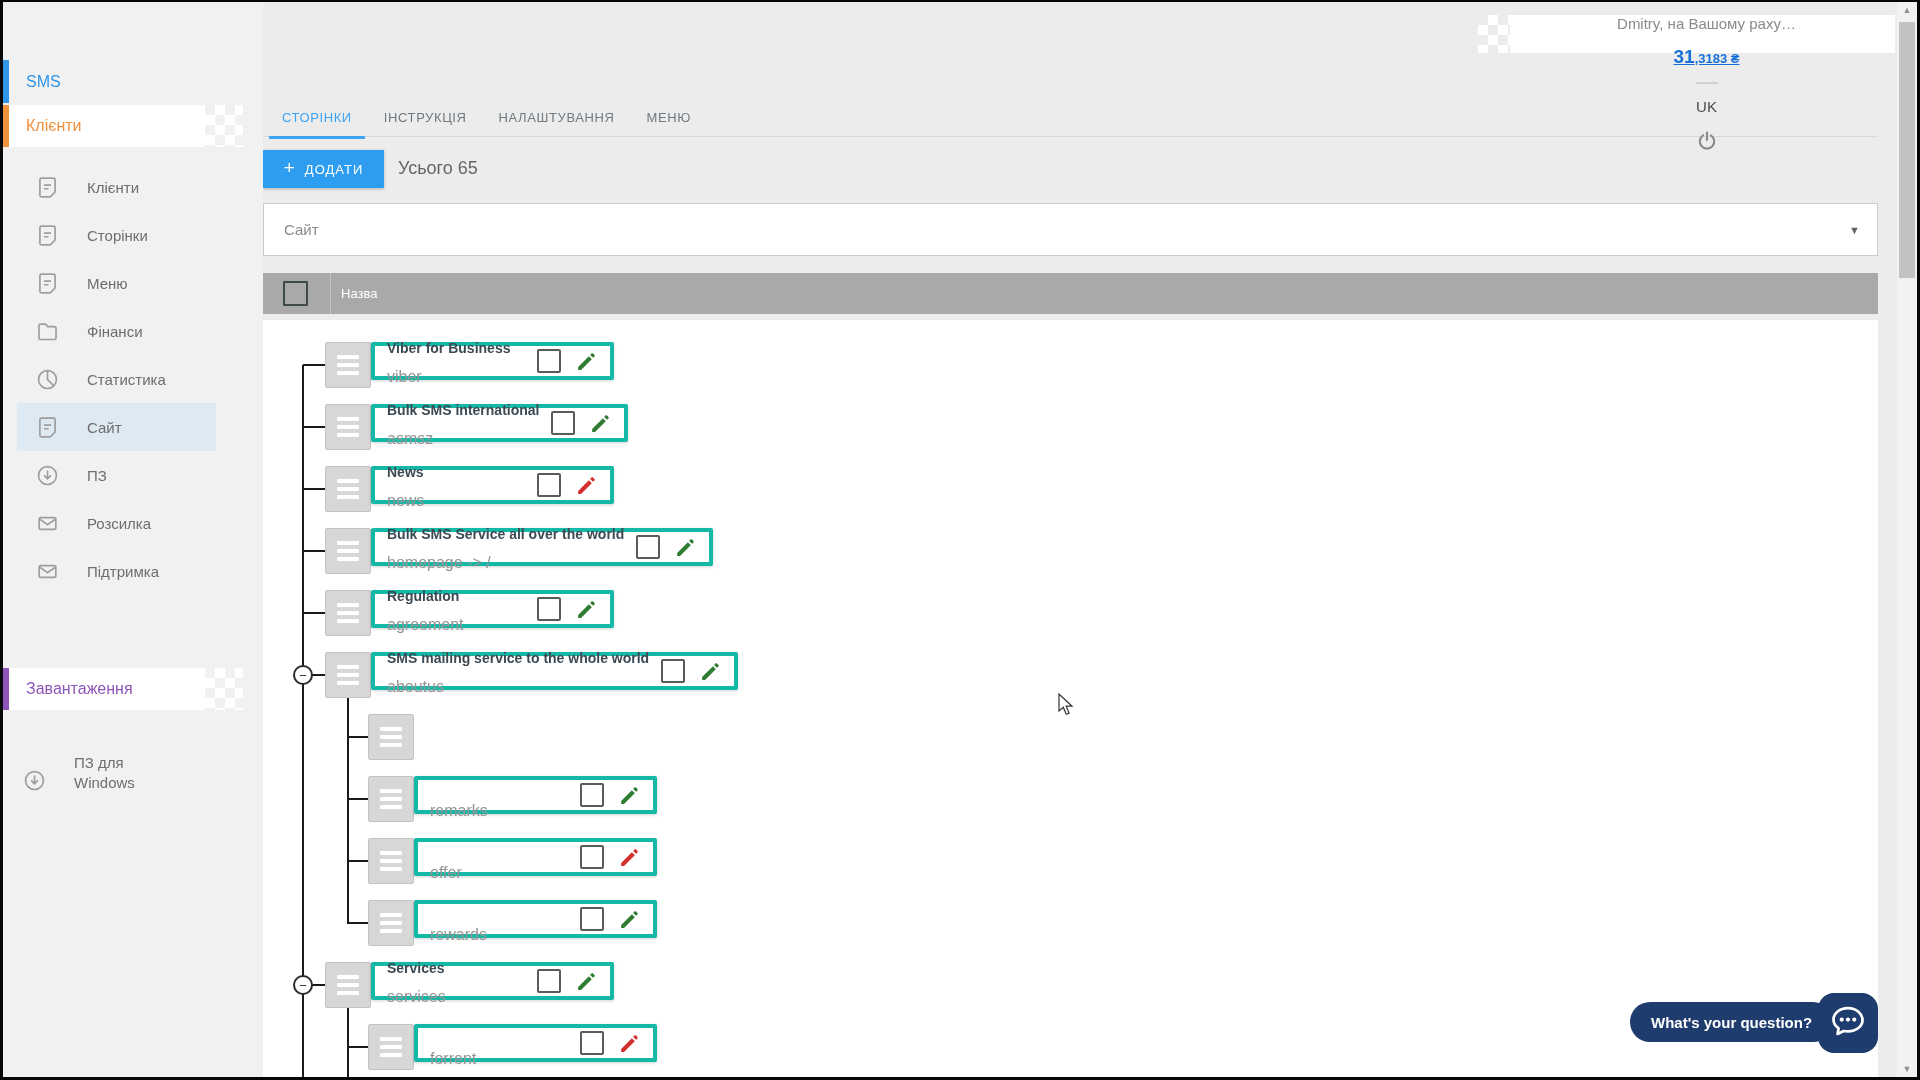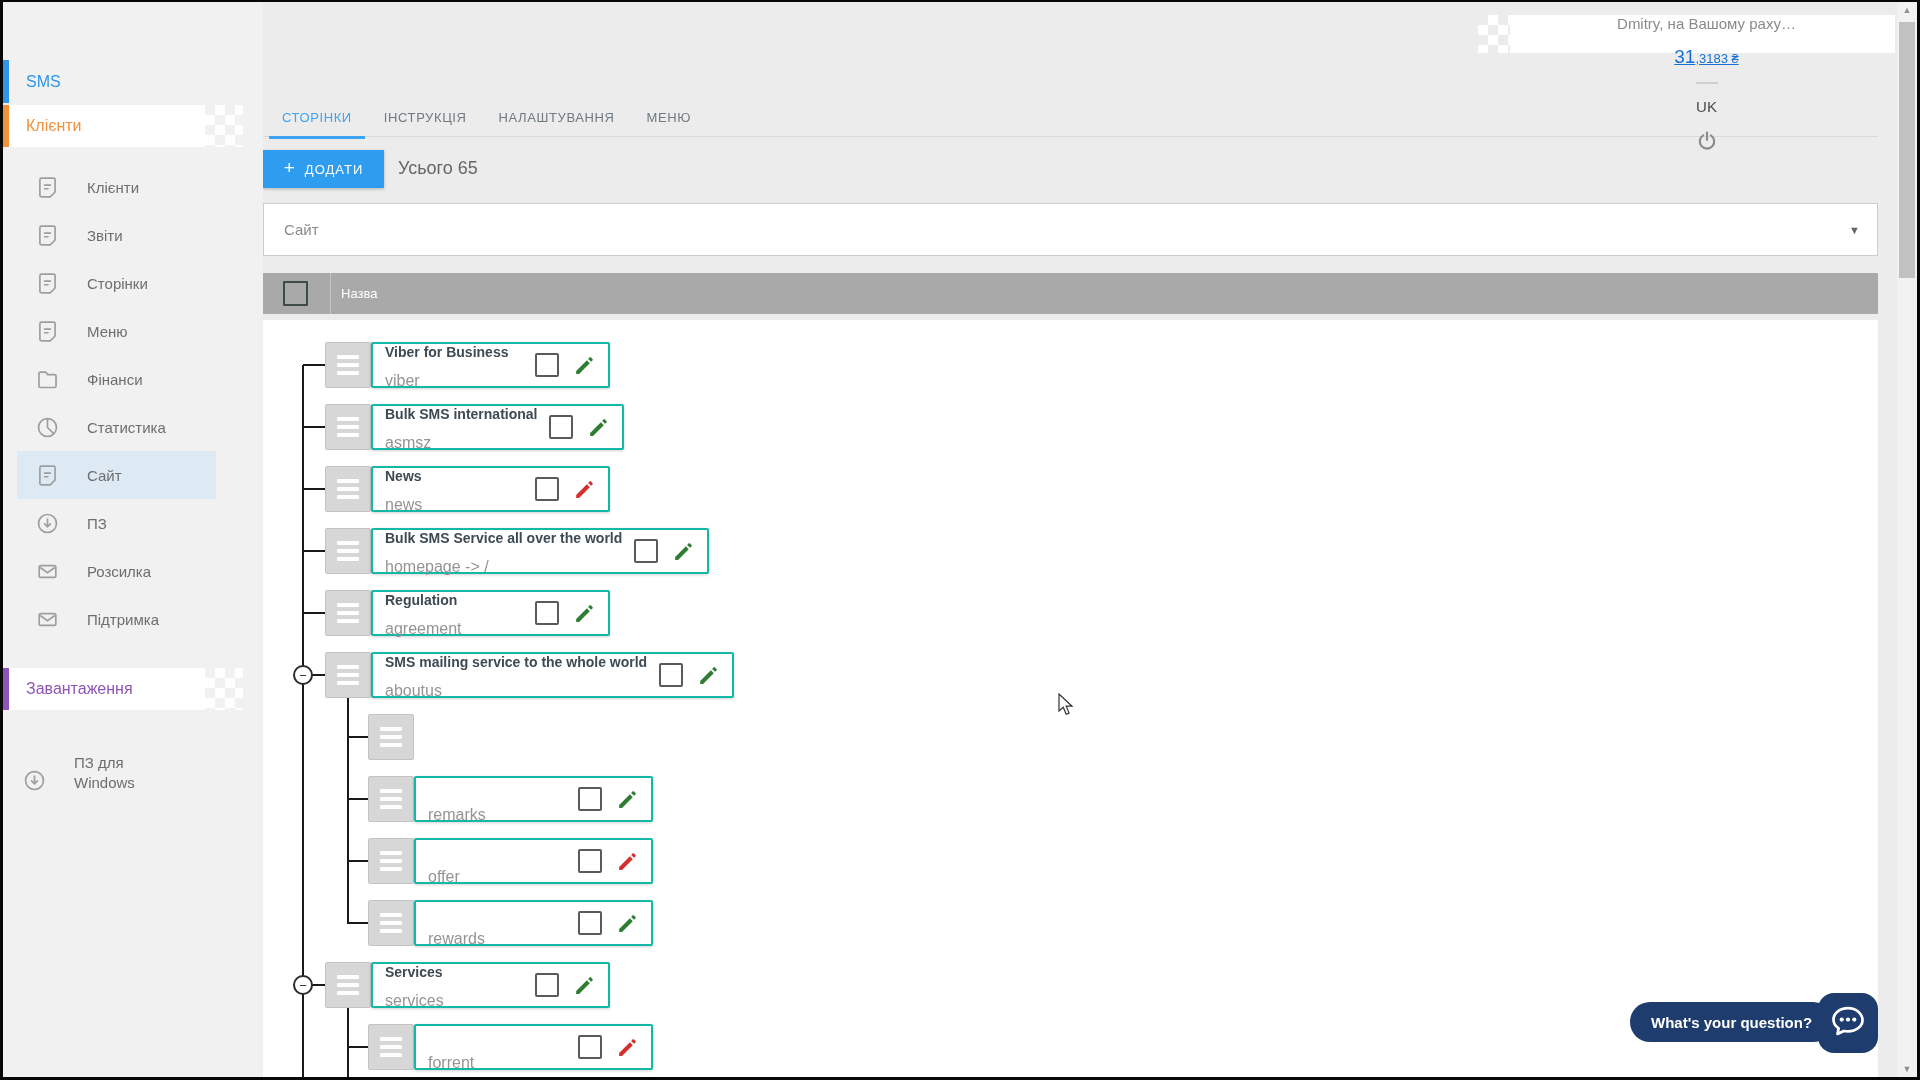--- a/index.html
+++ b/index.html
@@ -4,21 +4,21 @@
 <style>
   html,body{margin:0;padding:0;background:#444;}
   .screen{position:relative;width:1920px;height:1080px;background:#ececec;overflow:hidden;
           font-family:"Liberation Sans", sans-serif;-webkit-font-smoothing:antialiased;}
   .frame{position:absolute;inset:0;border:3px solid #070707;border-top-width:2px;pointer-events:none;z-index:60;}
 
   
   .userbox{position:absolute;top:15px;right:25px;left:1510px;height:38px;background:#fff;
            display:flex;align-items:center;gap:14px;padding:0 14px 0 22px;box-sizing:border-box;z-index:5;flex-direction:column;}
   .userbox .greet{color:#8a8a8a;font-size:15px;white-space:nowrap;}
-  .balance{color:#1670d6;text-decoration:underline;font-weight:normal;white-space:nowrap;cursor:pointer;}
+  .balance{color:#1670d6;text-decoration:underline;font-weight:bold;white-space:nowrap;cursor:pointer;}
   .balance .big{font-size:19px;} .balance .small{font-size:13px;}
   .flag{width:22px;height:15px;display:inline-block;border:1px solid #d0d0d0;box-sizing:border-box;}
   .flag .b{height:50%;background:#3e7cc1;} .flag .y{height:50%;background:#f2b705;}
   .lang{color:#4a4a4a;font-size:15px;}
   .power{width:24px;height:24px;color:#8a8a8a;cursor:pointer;}
   .power svg{width:100%;height:100%;}
   .checker{position:absolute;background-image:
       linear-gradient(45deg,#fff 25%,transparent 25%,transparent 75%,#fff 75%),
       linear-gradient(45deg,#fff 25%,transparent 25%,transparent 75%,#fff 75%);
       background-size:20px 20px;background-position:0 0,10px 10px;}
@@ -70,21 +70,21 @@
   .thead .cap{margin-left:33px;color:#fff;font-size:13px;}
 
   .tree{position:absolute;left:263px;top:320px;width:1615px;height:758px;background:#fff;overflow:hidden;}
   .tline{position:absolute;background:#1a1a1a;}
   .toggle{position:absolute;width:20px;height:20px;border:2px solid #2b2b2b;border-radius:50%;background:#fff;
           box-sizing:border-box;display:flex;align-items:center;justify-content:center;font-size:13px;color:#2b2b2b;
           line-height:1;cursor:pointer;z-index:2;}
   .handle{position:absolute;width:46px;height:46px;background:#d7d7d7;border:1px solid #c3c3c3;border-radius:2px;
           box-sizing:border-box;display:flex;flex-direction:column;align-items:center;justify-content:center;gap:4px;cursor:grab;z-index:2;}
   .handle i{display:block;width:22px;height:4px;background:#fff;border-radius:1px;}
-  .card{position:absolute;height:46px;background:#fff;border:2px solid #14b8a6;border-radius:2px;box-sizing:border-box;
+  .card{position:absolute;height:38px;background:#fff;border:4px solid #14b8a6;border-radius:2px;box-sizing:border-box;
         box-shadow:0 1px 3px rgba(0,0,0,.18);display:flex;align-items:center;padding:0 12px;z-index:2;}
   .card .txt{min-width:138px;display:flex;flex-direction:column;justify-content:center;}
   .card .title{font-size:14px;font-weight:bold;color:#3d4a54;min-height:16px;line-height:16px;white-space:nowrap;}
   .card .slug{font-size:16px;color:#949494;line-height:13px;margin-top:14px;white-space:nowrap;}
   .card .cb{width:20px;height:20px;border:2px solid #5a5a5a;border-radius:2px;background:#fff;margin-left:12px;flex:none;cursor:pointer;}
   .card .pencil{width:23px;height:23px;margin-left:14px;flex:none;cursor:pointer;}
   .card .pencil svg{width:100%;height:100%;}
   .pencil.green{color:#2e7d32;} .pencil.red{color:#d32f2f;}
 
   
@@ -137,27 +137,20 @@
     </div>
     <div class="checker clients-checker"></div>
 
     <div class="nav" id="nav">
         <div class="nav-item">
           <span class="nicon"><svg viewBox="0 0 24 24">
               <path d="M6.2 3h11.6c.9 0 1.5.6 1.5 1.5v11.8L14.6 21H6.2c-.9 0-1.5-.6-1.5-1.5v-15C4.7 3.6 5.3 3 6.2 3z" fill="none" stroke="currentColor" stroke-width="1.6"></path>
               <path d="M8.6 9.7h6.8M8.6 13.2h4.4" stroke="currentColor" stroke-width="1.6" fill="none"></path>
             </svg></span>
           <span class="nlabel">Клієнти</span>
-        </div>
-        <div class="nav-item">
-          <span class="nicon"><svg viewBox="0 0 24 24">
-              <path d="M6.2 3h11.6c.9 0 1.5.6 1.5 1.5v11.8L14.6 21H6.2c-.9 0-1.5-.6-1.5-1.5v-15C4.7 3.6 5.3 3 6.2 3z" fill="none" stroke="currentColor" stroke-width="1.6"></path>
-              <path d="M8.6 9.7h6.8M8.6 13.2h4.4" stroke="currentColor" stroke-width="1.6" fill="none"></path>
-            </svg></span>
-          <span class="nlabel">Звіти</span>
         </div>
         <div class="nav-item">
           <span class="nicon"><svg viewBox="0 0 24 24">
               <path d="M6.2 3h11.6c.9 0 1.5.6 1.5 1.5v11.8L14.6 21H6.2c-.9 0-1.5-.6-1.5-1.5v-15C4.7 3.6 5.3 3 6.2 3z" fill="none" stroke="currentColor" stroke-width="1.6"></path>
               <path d="M8.6 9.7h6.8M8.6 13.2h4.4" stroke="currentColor" stroke-width="1.6" fill="none"></path>
             </svg></span>
           <span class="nlabel">Сторінки</span>
         </div>
         <div class="nav-item">
           <span class="nicon"><svg viewBox="0 0 24 24">

